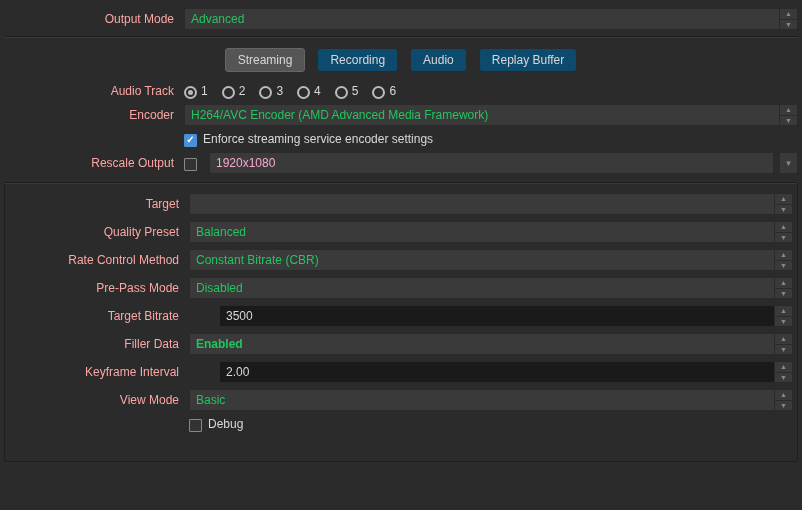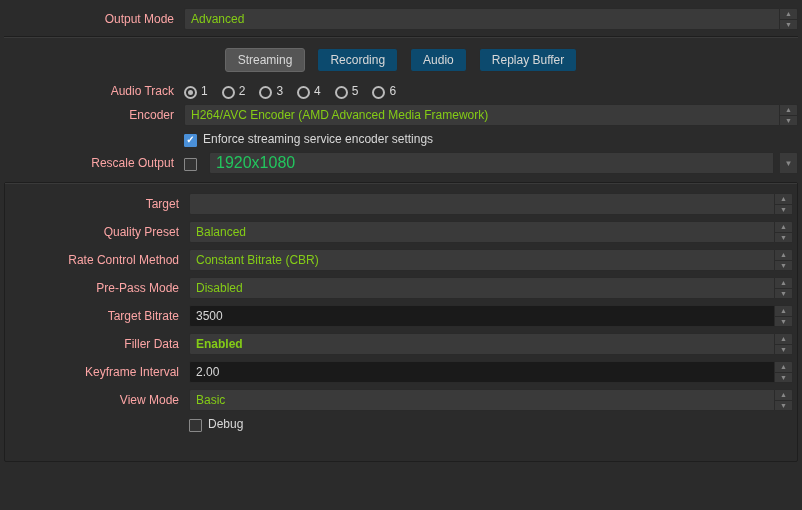--- a/index.html
+++ b/index.html
@@ -4,21 +4,21 @@
 <style>
 * { box-sizing: border-box; margin: 0; padding: 0; font-family: "Segoe UI", Arial, sans-serif; }
 html, body { width: 802px; height: 510px; background: #2b2b2b; color: #d8d8d8; font-size: 12px; overflow: hidden; }
 body { padding: 8px 4px 4px 4px; }
 .row { display: flex; align-items: center; margin-bottom: 6px; }
 .label { width: 180px; text-align: right; padding-right: 10px; color: #fca5a5; font-size: 12px; }
 .field { flex: 1; display: flex; align-items: center; }
 .select {
   flex: 1; height: 22px; background: #3a3a3a; border: 1px solid #2a2a2a;
   border-radius: 2px; padding: 0 6px; display: flex; align-items: center;
-  color: #84cc16; font-size: 12px; position: relative;
+  color: #22c55e; font-size: 12px; position: relative;
 }
 .spinner {
   width: 18px; height: 22px; display: flex; flex-direction: column;
   border: 1px solid #2a2a2a; border-left: none; background: #3a3a3a;
   border-top-right-radius: 2px; border-bottom-right-radius: 2px;
 }
 .spinner .arw { flex: 1; display: flex; align-items: center; justify-content: center; cursor: pointer; font-size: 7px; color: #888; line-height: 1; }
 .spinner .arw:first-child { border-bottom: 1px solid #2a2a2a; }
 hr.hdiv { border: none; border-top: 1px solid #1e1e1e; border-bottom: 1px solid #3a3a3a; margin: 6px 0 10px 0; }
 .tabs { display: flex; gap: 12px; justify-content: center; margin-bottom: 12px; }
@@ -39,26 +39,26 @@
   width: 13px; height: 13px; border: 1px solid #888; background: #333;
   display: inline-flex; align-items: center; justify-content: center;
   margin-right: 6px; cursor: pointer; border-radius: 1px; position: relative; top: 1px;
 }
 .chk.checked { background: #4a90d9; border-color: #4a90d9; }
 .chk.checked::after { content: "✓"; color: #fff; font-size: 10px; font-weight: bold; line-height: 1; }
 .chk-row { display: flex; align-items: center; cursor: pointer; font-size: 12px; }
 .text-input {
   flex: 1; height: 22px; background: #1a1a1a; border: 1px solid #2a2a2a;
   border-radius: 2px 0 0 2px; padding: 0 6px; display: flex; align-items: center;
-  color: #d8d8d8; font-size: 12px;
+  color: #d8d8d8; font-size: 12px; margin-left: 30px;
 }
 .disabled-input {
   flex: 1; height: 22px; background: #3a3a3a; border: 1px solid #2a2a2a;
   border-radius: 2px 0 0 2px; padding: 0 6px; display: flex; align-items: center;
-  color: #22c55e; font-size: 16px;
+  color: #f9a8d4; font-size: 12px;
 }
 .dd-arrow {
   width: 18px; height: 22px; border: 1px solid #2a2a2a; border-left: none;
   background: #3a3a3a; border-radius: 0 2px 2px 0;
   display: flex; align-items: center; justify-content: center; cursor: pointer;
   font-size: 8px; color: #888;
 }
 .group-border {
   border: 1px solid #1e1e1e;
   border-radius: 2px;

